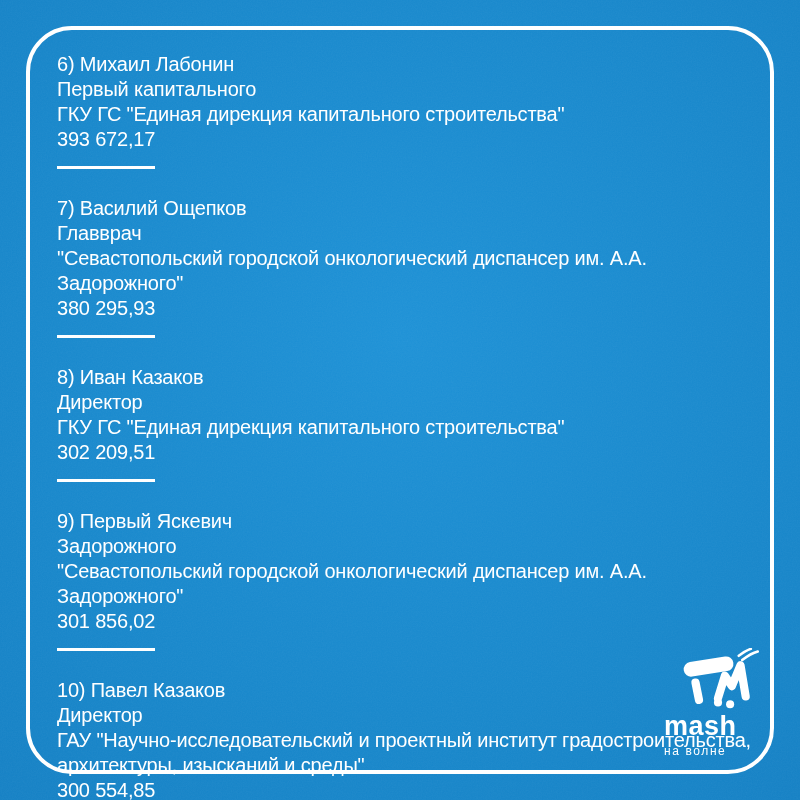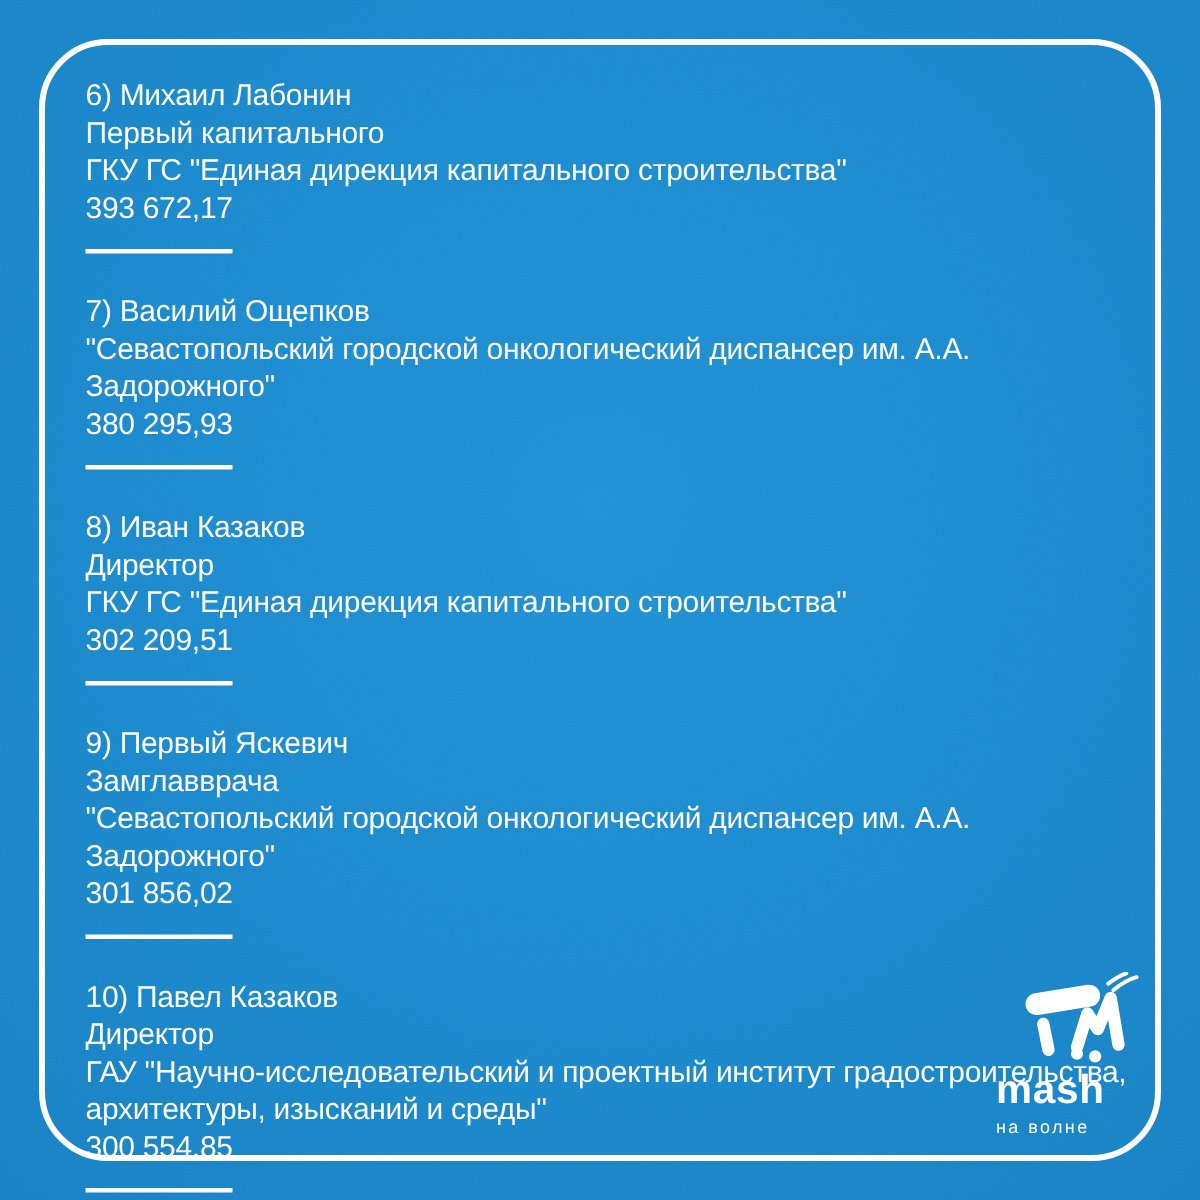--- a/index.html
+++ b/index.html
@@ -98,34 +98,35 @@
 
   <div class="entry">
     <div class="line"><span>6)</span> <span>Михаил Лабонин</span></div>
     <div class="line">Первый капитального</div>
     <div class="line">ГКУ ГС "Единая дирекция капитального строительства"</div>
     <div class="line"><span class="amount">393 672,17</span></div>
   </div>
 
   <div class="entry">
     <div class="line"><span>7)</span> <span>Василий Ощепков</span></div>
+    <div class="line">Главврач</div>
     <div class="line">"Севастопольский городской онкологический диспансер им. А.А. Задорожного"</div>
     <div class="line"><span class="amount">380 295,93</span></div>
   </div>
 
   <div class="entry">
     <div class="line"><span>8)</span> <span>Иван Казаков</span></div>
     <div class="line">Директор</div>
     <div class="line">ГКУ ГС "Единая дирекция капитального строительства"</div>
     <div class="line"><span class="amount">302 209,51</span></div>
   </div>
 
   <div class="entry">
     <div class="line"><span>9)</span> <span>Первый Яскевич</span></div>
-    <div class="line">Замглавврача</div>
+    <div class="line">Задорожного</div>
     <div class="line">"Севастопольский городской онкологический диспансер им. А.А. Задорожного"</div>
     <div class="line"><span class="amount">301 856,02</span></div>
   </div>
 
   <div class="entry">
     <div class="line"><span>10)</span> <span>Павел Казаков</span></div>
     <div class="line">Директор</div>
     <div class="line">ГАУ "Научно-исследовательский и проектный институт градостроительства, архитектуры, изысканий и среды"</div>
     <div class="line"><span class="amount">300 554,85</span></div>
   </div>

